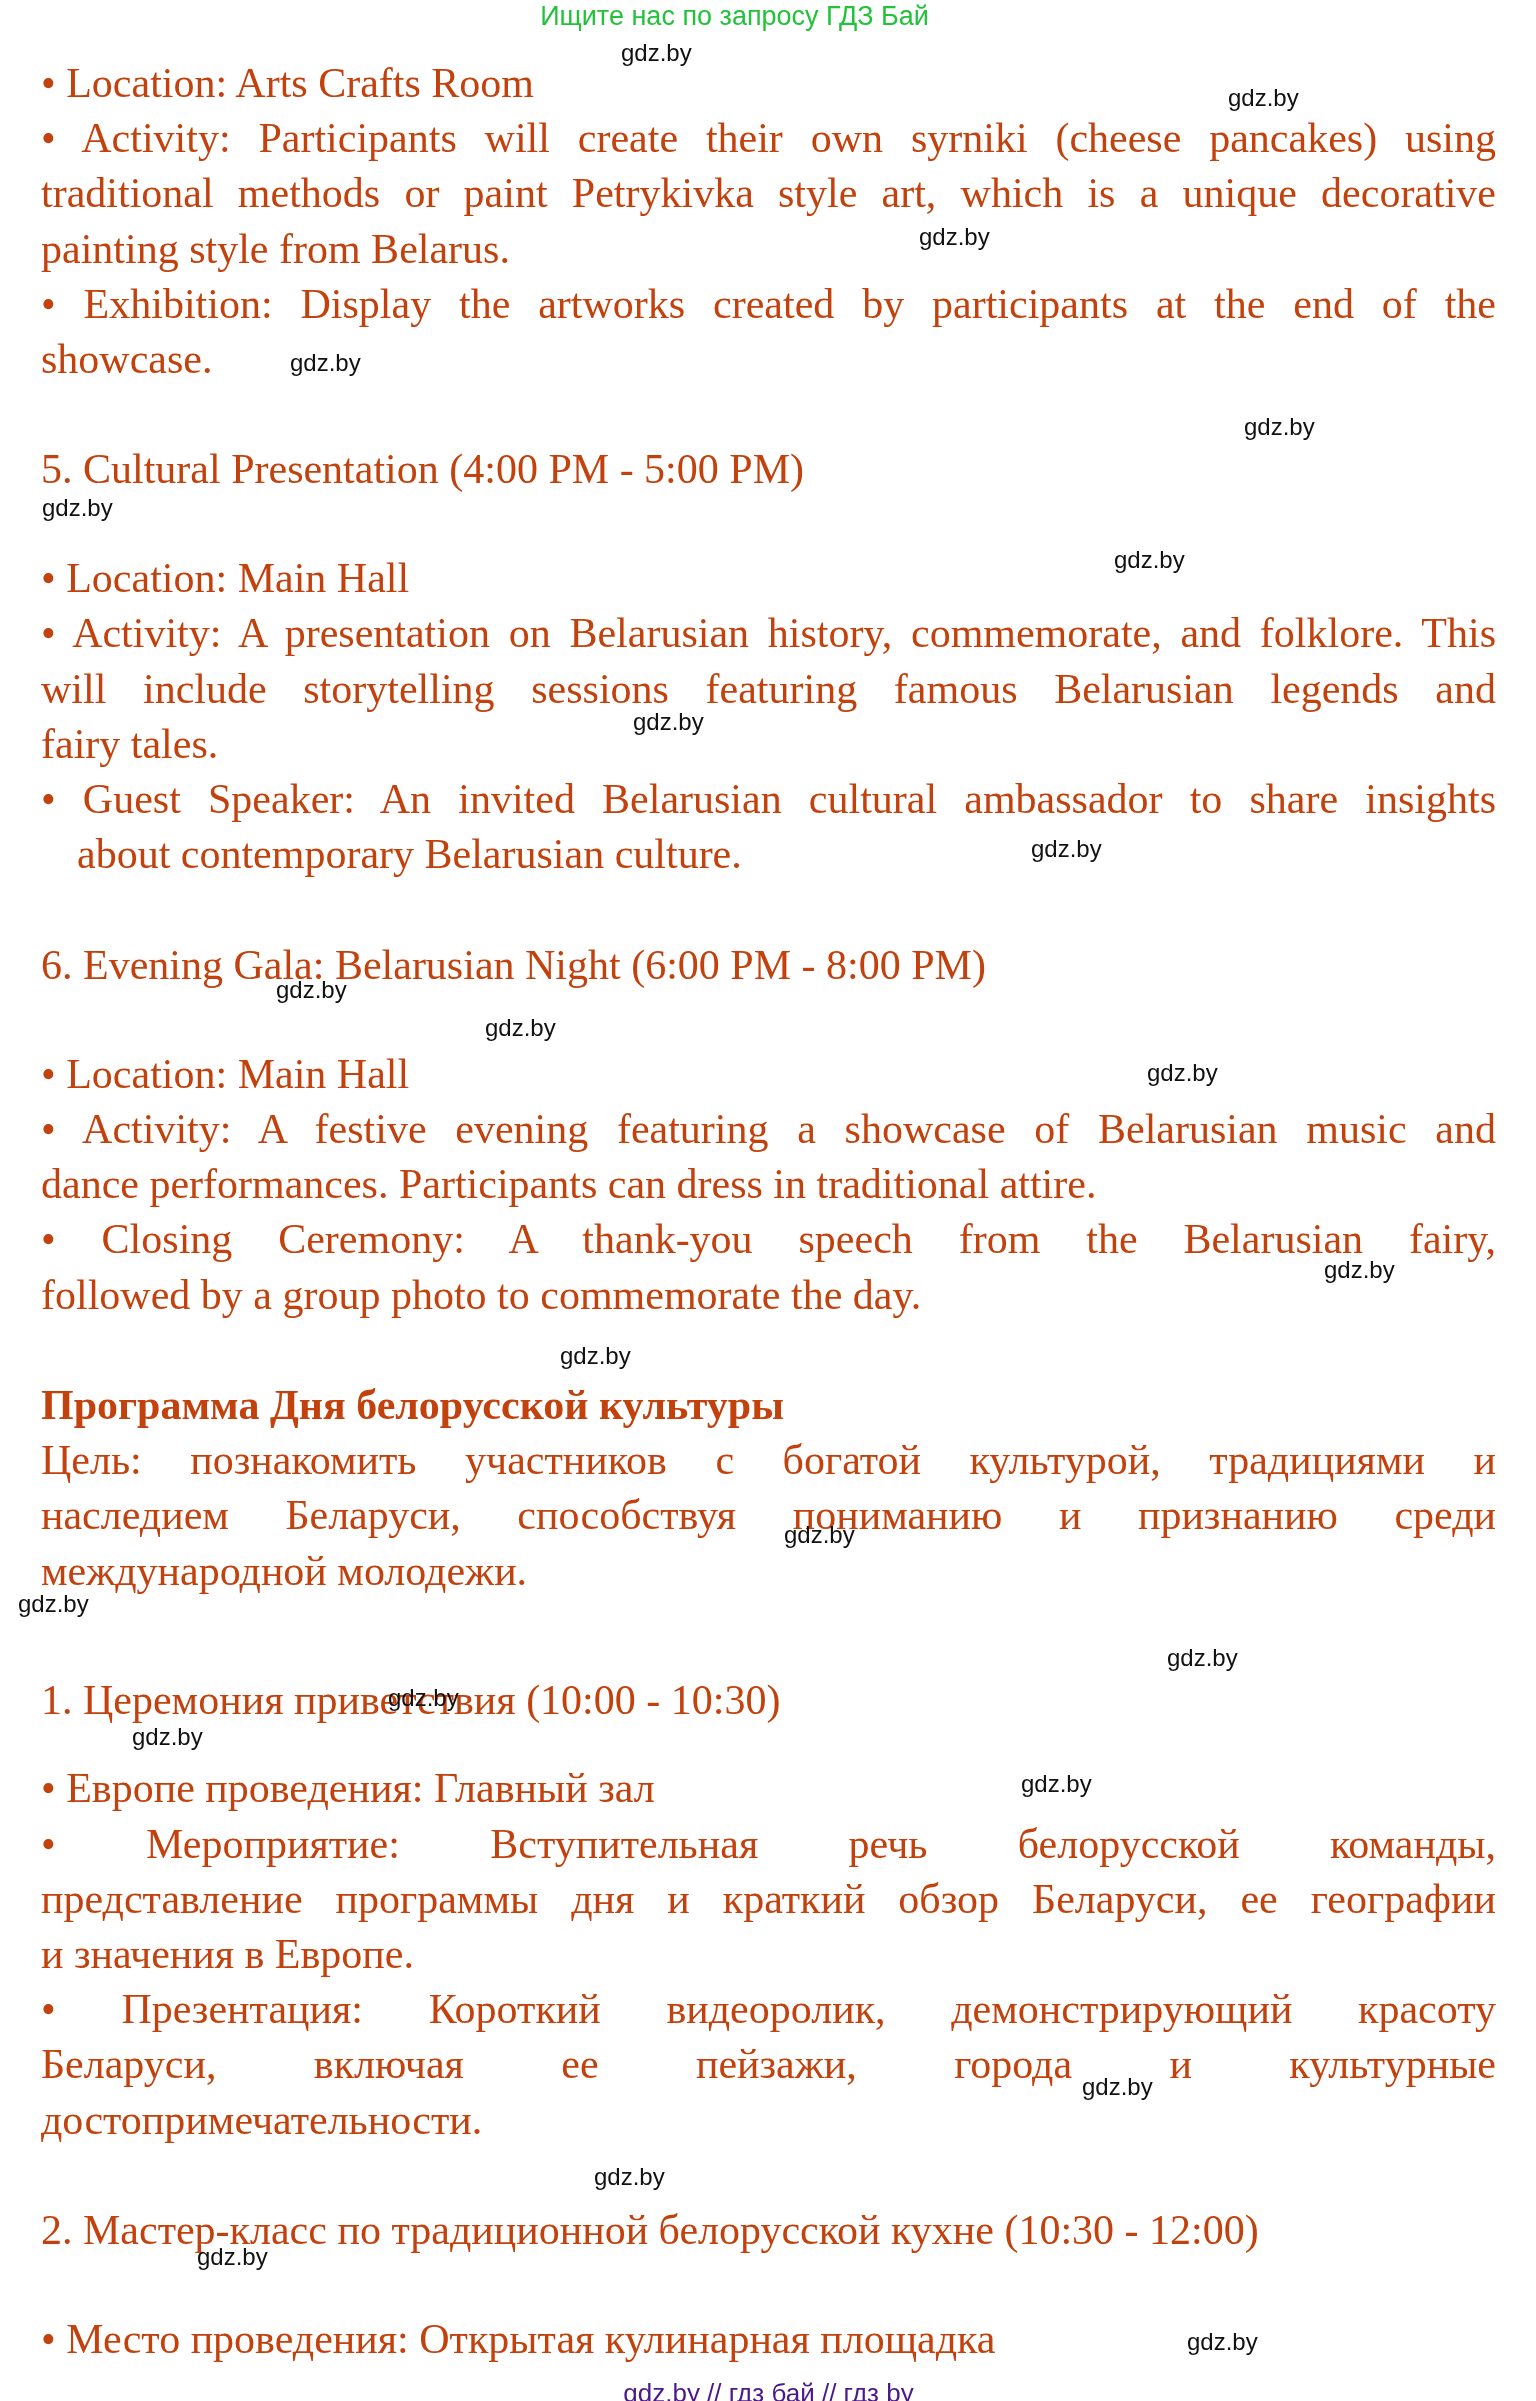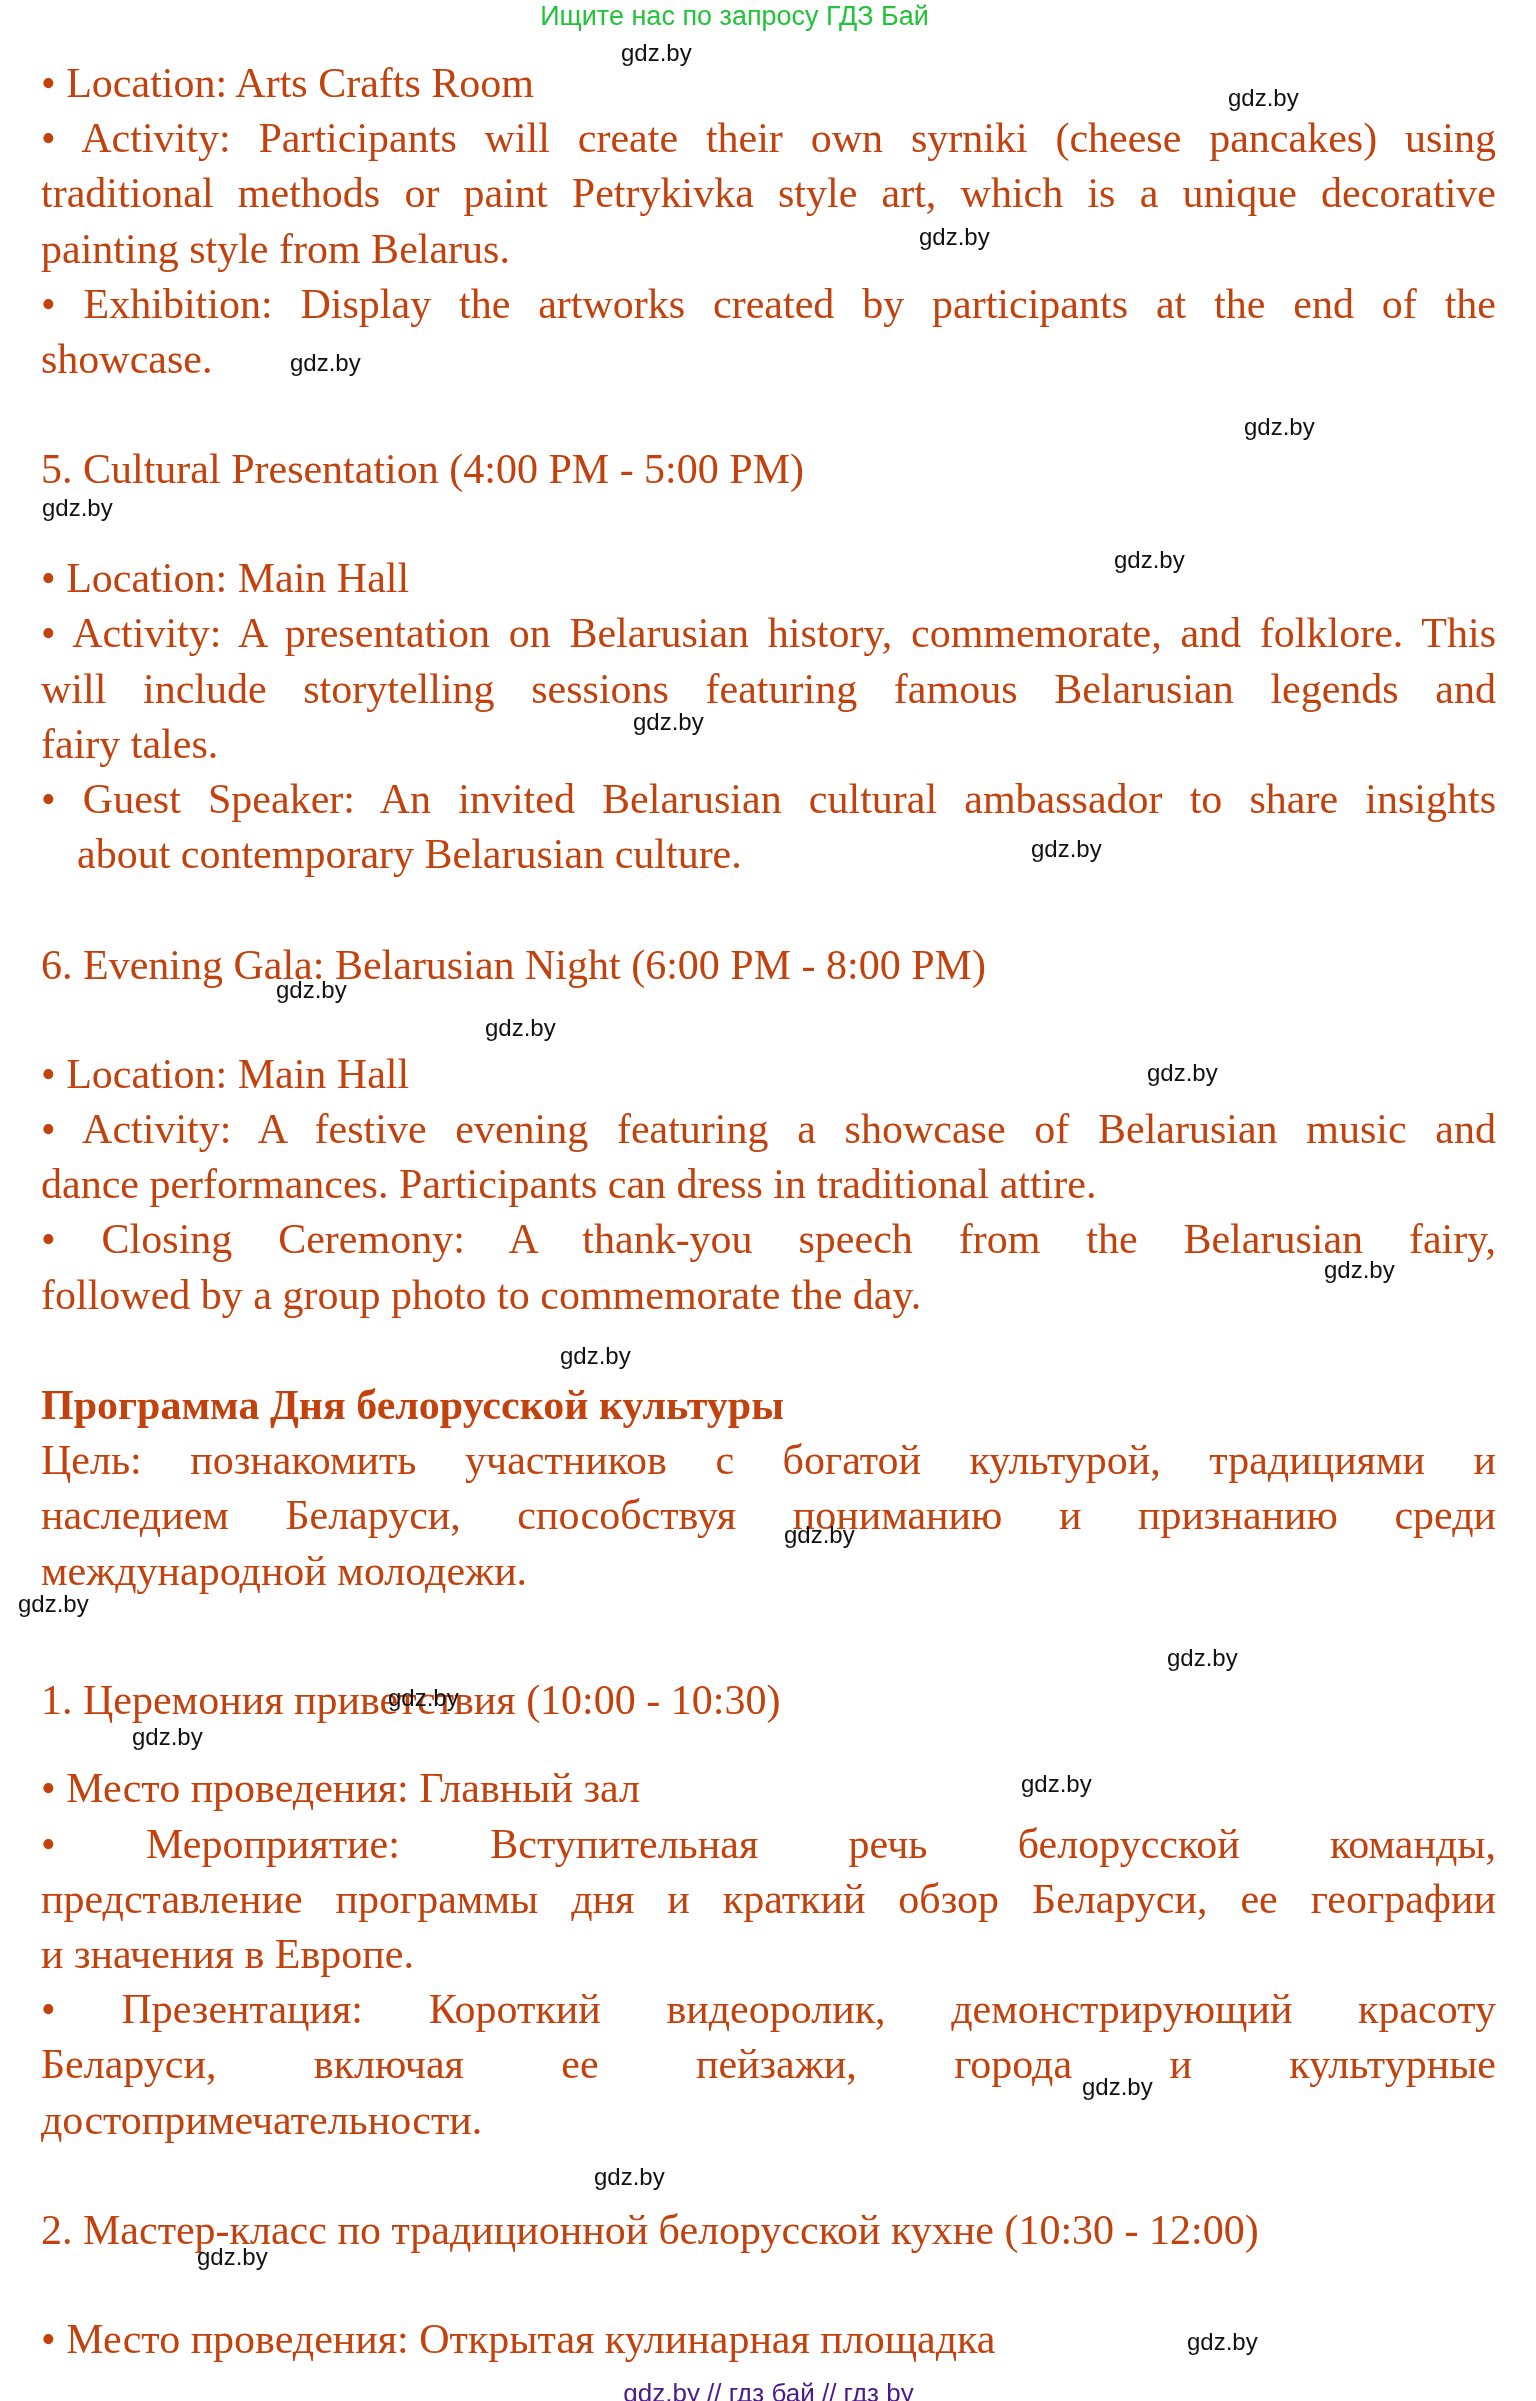--- a/index.html
+++ b/index.html
@@ -48,21 +48,21 @@
     <div class="line" style="top: 1048px;">• Location: Main Hall</div>
     <div class="line just" style="top: 1103px;">• Activity: A festive evening featuring a showcase of Belarusian music and</div>
     <div class="line" style="top: 1158px;">dance performances. Participants can dress in traditional attire.</div>
     <div class="line just" style="top: 1213px;">• Closing Ceremony: A thank-you speech from the Belarusian fairy,</div>
     <div class="line" style="top: 1269px;">followed by a group photo to commemorate the day.</div>
     <div class="line bold" style="top: 1379px;">Программа Дня белорусской культуры</div>
     <div class="line just" style="top: 1434px;">Цель: познакомить участников с богатой культурой, традициями и</div>
     <div class="line just" style="top: 1489px;">наследием Беларуси, способствуя пониманию и признанию среди</div>
     <div class="line" style="top: 1545px;">международной молодежи.</div>
     <div class="line" style="top: 1653px; margin-top: 21px;">1. Церемония приветствия (10:00 - 10:30)</div>
-    <div class="line" style="top: 1762px;">• Место проведения: Главный зал</div>
+    <div class="line" style="top: 1762px;">• Европе проведения: Главный зал</div>
     <div class="line just" style="top: 1818px;">• Мероприятие: Вступительная речь белорусской команды,</div>
     <div class="line just" style="top: 1873px;">представление программы дня и краткий обзор Беларуси, ее географии</div>
     <div class="line" style="top: 1928px;">и значения в Европе.</div>
     <div class="line just" style="top: 1983px;">• Презентация: Короткий видеоролик, демонстрирующий красоту</div>
     <div class="line just" style="top: 2038px;">Беларуси, включая ее пейзажи, города и культурные</div>
     <div class="line" style="top: 2094px;">достопримечательности.</div>
     <div class="line" style="top: 2204px;">2. Мастер-класс по традиционной белорусской кухне (10:30 - 12:00)</div>
     <div class="line" style="top: 2313px;">• Место проведения: Открытая кулинарная площадка</div>
     <div class="wm" style="left: 621px; top: 39px;">gdz.by</div>
     <div class="wm" style="left: 1228px; top: 84px;">gdz.by</div>

